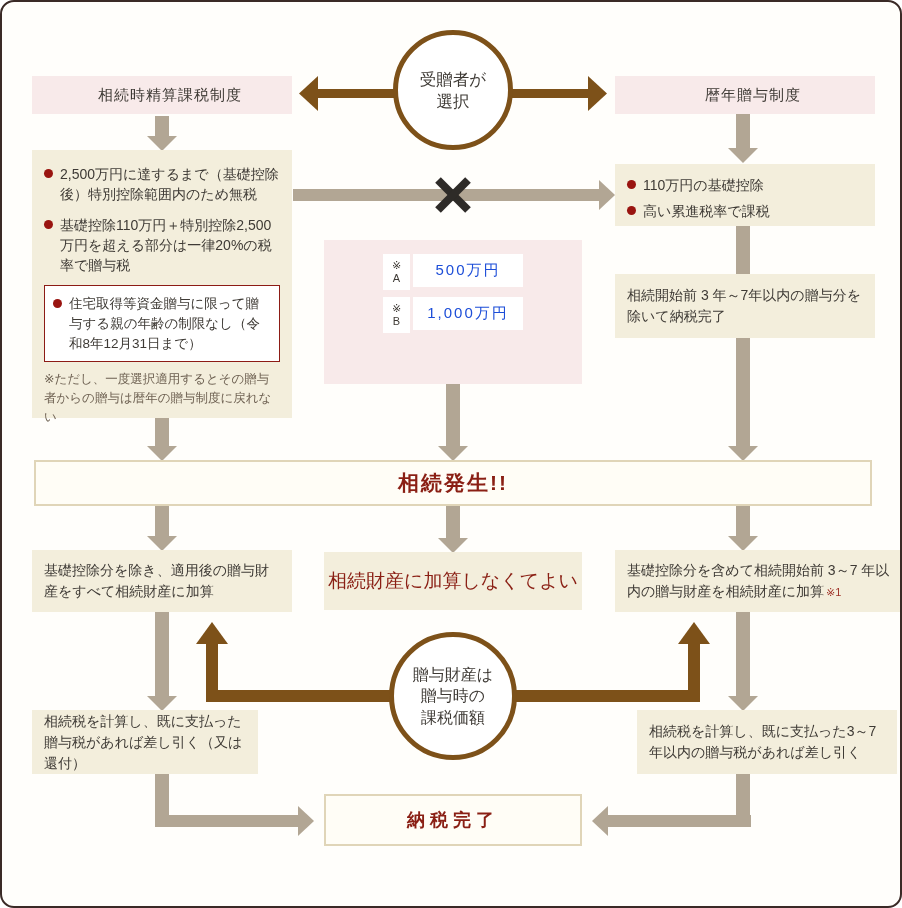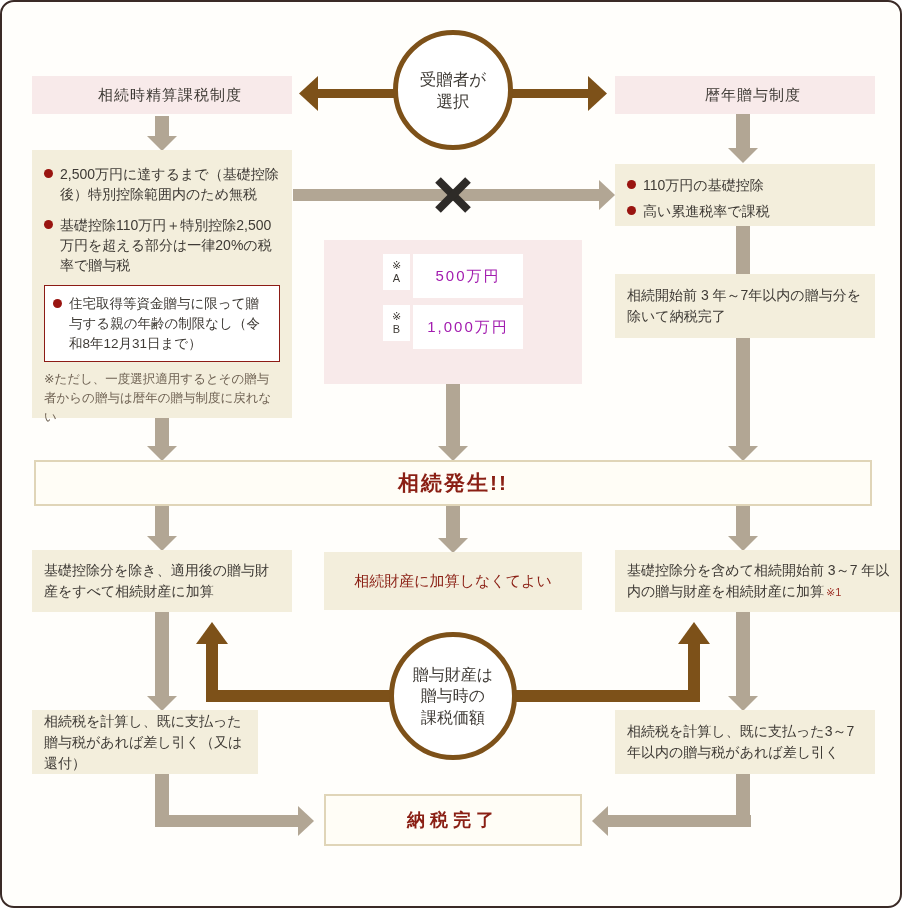--- a/index.html
+++ b/index.html
@@ -23,24 +23,24 @@
   .circle{position:absolute;box-sizing:border-box;z-index:2;background:#ffffff;
           border:5px solid #7d5119;border-radius:50%;display:flex;flex-direction:column;
           align-items:center;justify-content:center;color:#3e3a35;font-size:16.5px;line-height:1.35;}
   .banner{background:#fffdf6;border:2px solid #e0d5b8;display:flex;align-items:center;justify-content:center;}
   .banner-text{font-size:21px;font-weight:bold;color:#8a1f14;letter-spacing:2px;}
   .exemption{padding:14px 10px 10px 10px;display:flex;flex-direction:column;align-items:center;}
   .exemption-title{font-size:14.5px;color:#3e3a35;margin-bottom:12px;letter-spacing:0.5px;}
   .ex-row{display:flex;gap:3px;margin-bottom:7px;}
   .ex-label{width:27px;height:36px;background:#ffffff;display:flex;flex-direction:column;
             align-items:center;justify-content:center;font-size:11px;color:#3e3a35;line-height:1.15;}
-  .ex-value{width:110px;height:44px;background:#ffffff;display:flex;align-items:center;justify-content:center;
-            font-size:15px;color:#a21caf;letter-spacing:2px;}
+  .ex-value{width:110px;height:33px;background:#ffffff;display:flex;align-items:center;justify-content:center;
+            font-size:15px;color:#1d4ed8;letter-spacing:2px;}
   .pad-box{padding:10px 12px;display:flex;align-items:center;}
-  .center-red{display:flex;align-items:center;justify-content:center;font-size:15px;color:#8a1f14;}
+  .center-red{display:flex;align-items:center;justify-content:center;font-size:19px;color:#8a1f14;}
   .small-ref{font-size:11px;color:#a0342a;margin-left:2px;}
   .done-box{background:#fffdf6;border:2px solid #e0d5b8;display:flex;align-items:center;justify-content:center;}
   .done-text{font-size:18px;font-weight:bold;color:#8a1f14;letter-spacing:5px;}
 </style>
 </head>
 <body>
 
 <div class="frame">
 
   <svg class="arrows" width="902" height="908" viewBox="0 0 902 908">
@@ -190,19 +190,19 @@
     <span class="body-text"><span>基礎控除分を含めて相続開始前 3～7 年以内の贈与財産を相続財産に加算</span><span class="small-ref">※1</span></span>
   </div>
 
   <div class="circle" style="left:387px;top:630px;width:128px;height:128px;font-size:16px;">
     <span>贈与財産は</span>
     <span>贈与時の</span>
     <span>課税価額</span>
   </div>
 
   <div class="box beige pad-box body-text" style="left:30px;top:708px;width:226px;height:64px;">相続税を計算し、既に支払った贈与税があれば差し引く（又は還付）</div>
-  <div class="box beige pad-box body-text" style="left:613px;top:708px;width:260px;height:64px;">相続税を計算し、既に支払った3～7年以内の贈与税があれば差し引く</div>
+  <div class="box beige pad-box body-text" style="left:635px;top:708px;width:260px;height:64px;">相続税を計算し、既に支払った3～7年以内の贈与税があれば差し引く</div>
 
   <div class="box done-box" style="left:322px;top:792px;width:258px;height:52px;">
     <span class="done-text">納税完了</span>
   </div>
 
 </div>
 
 </body></html>

